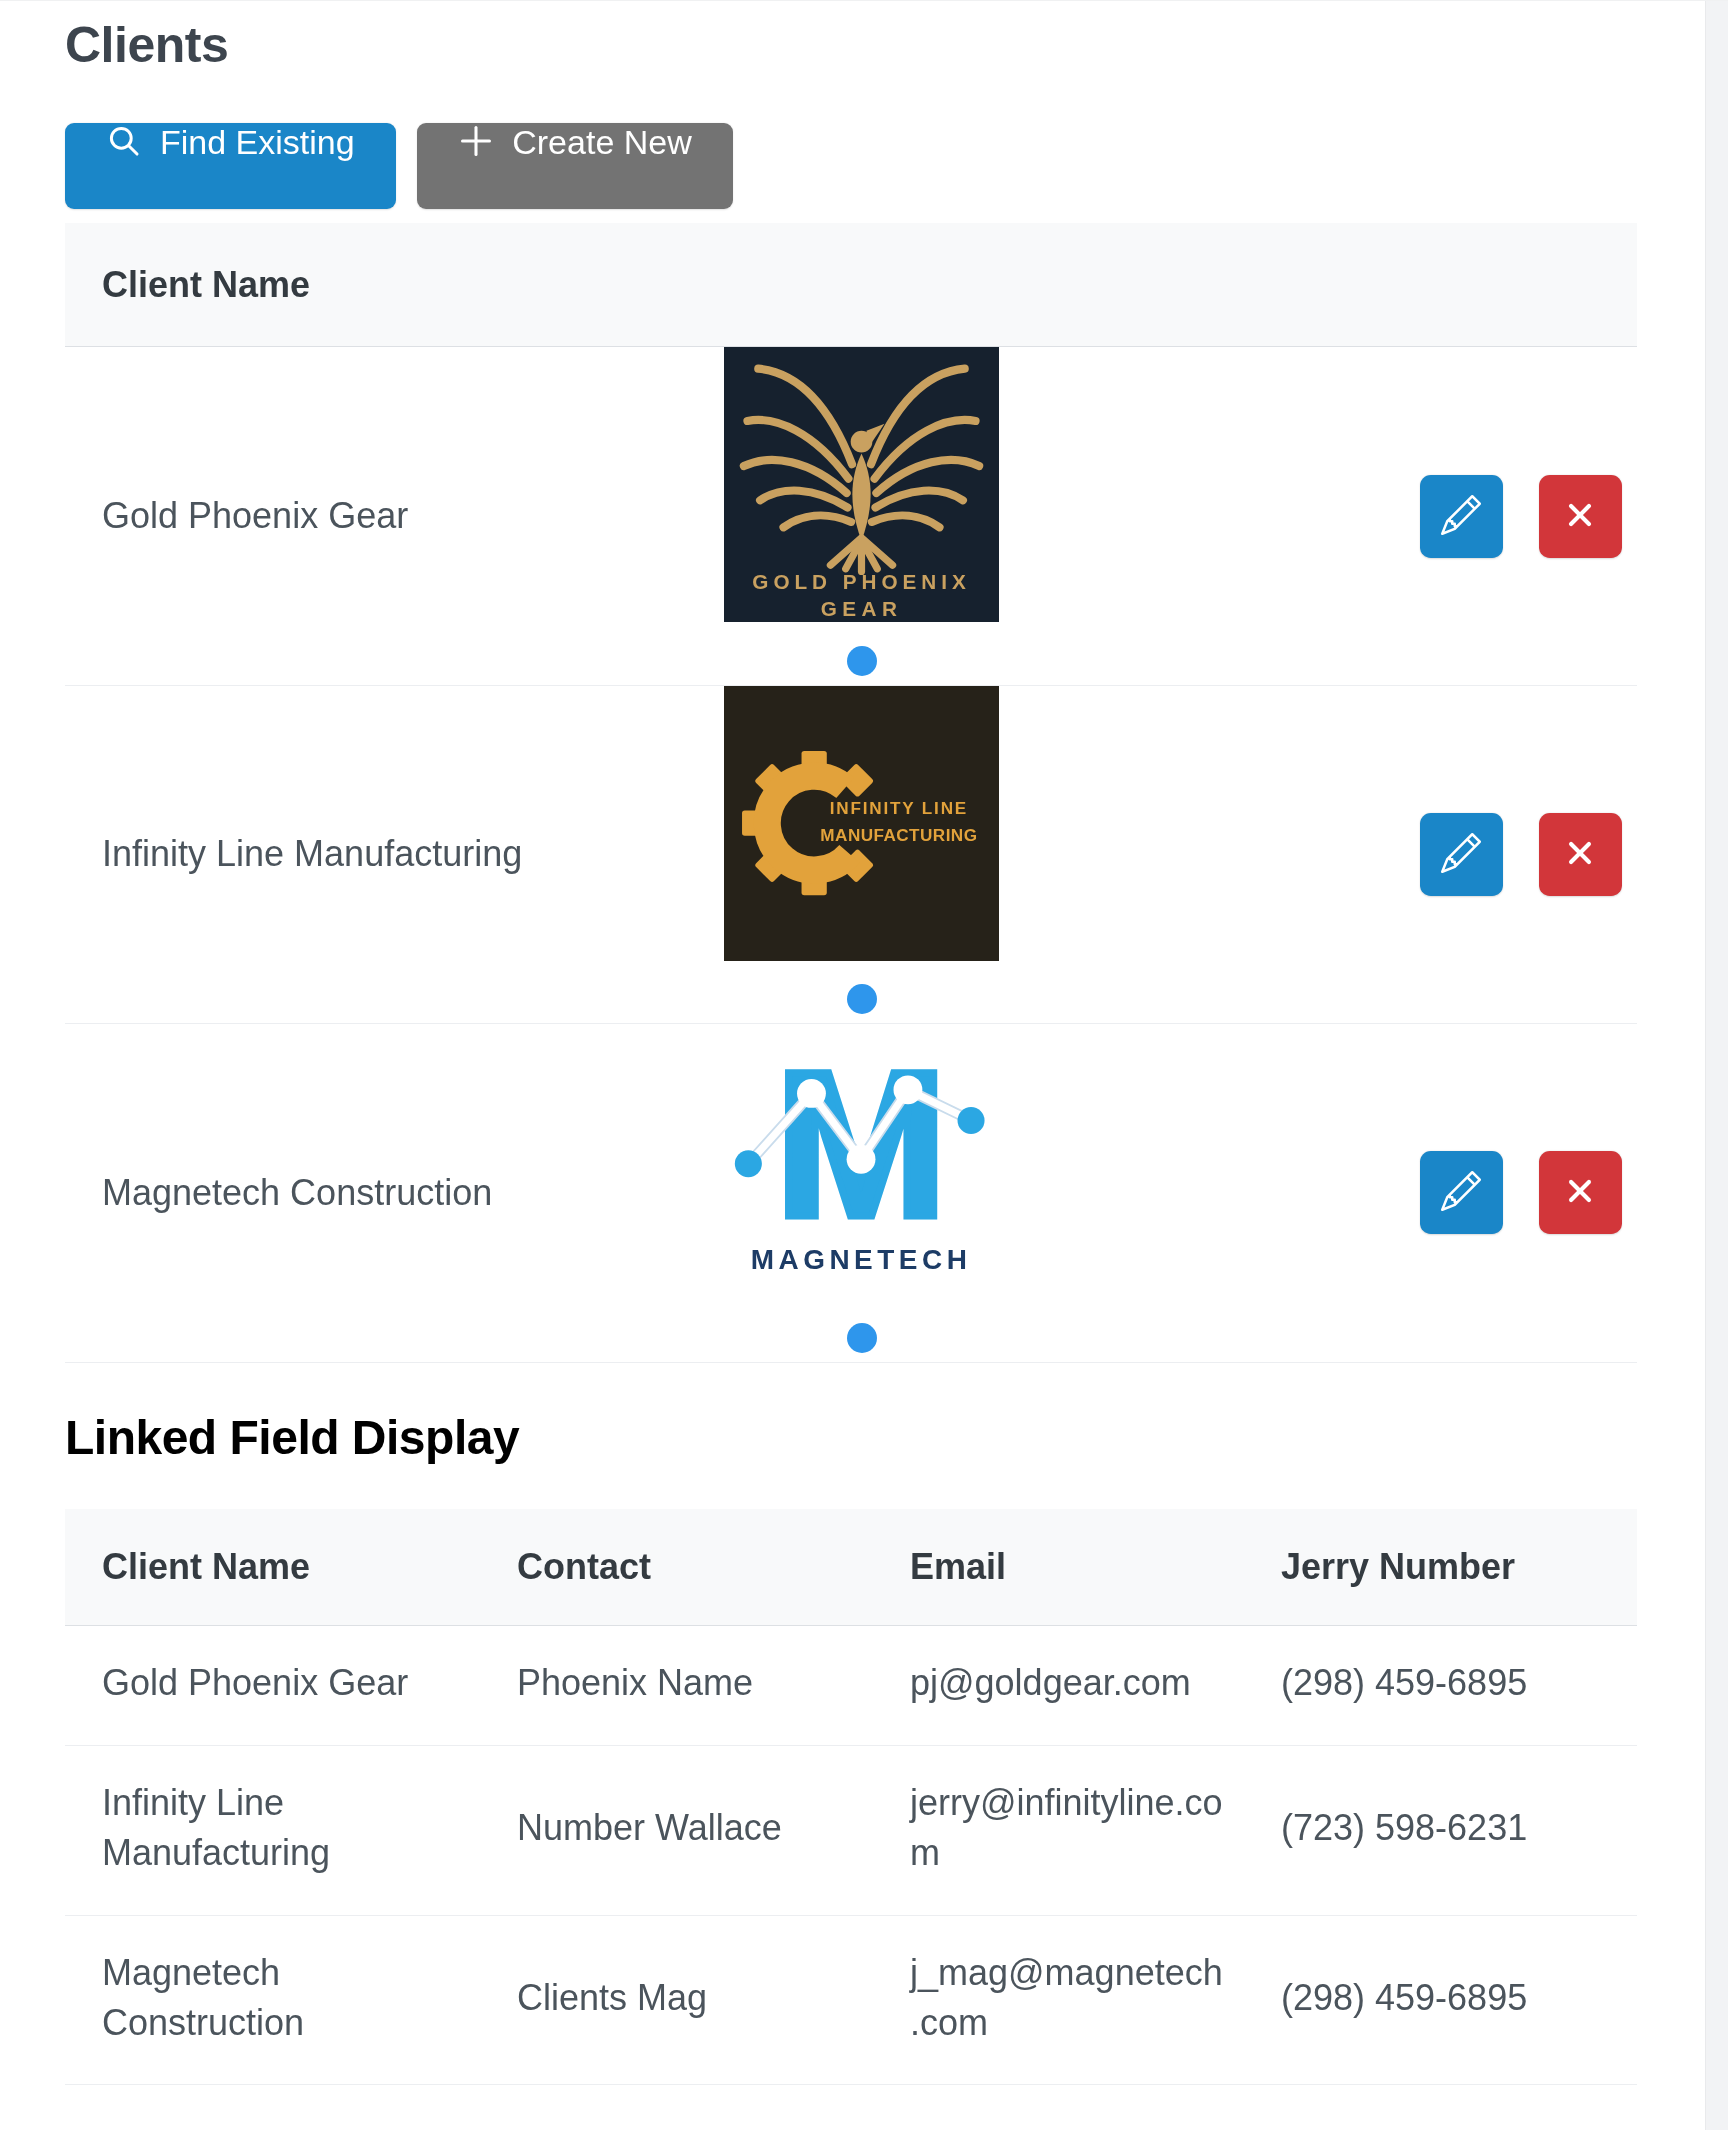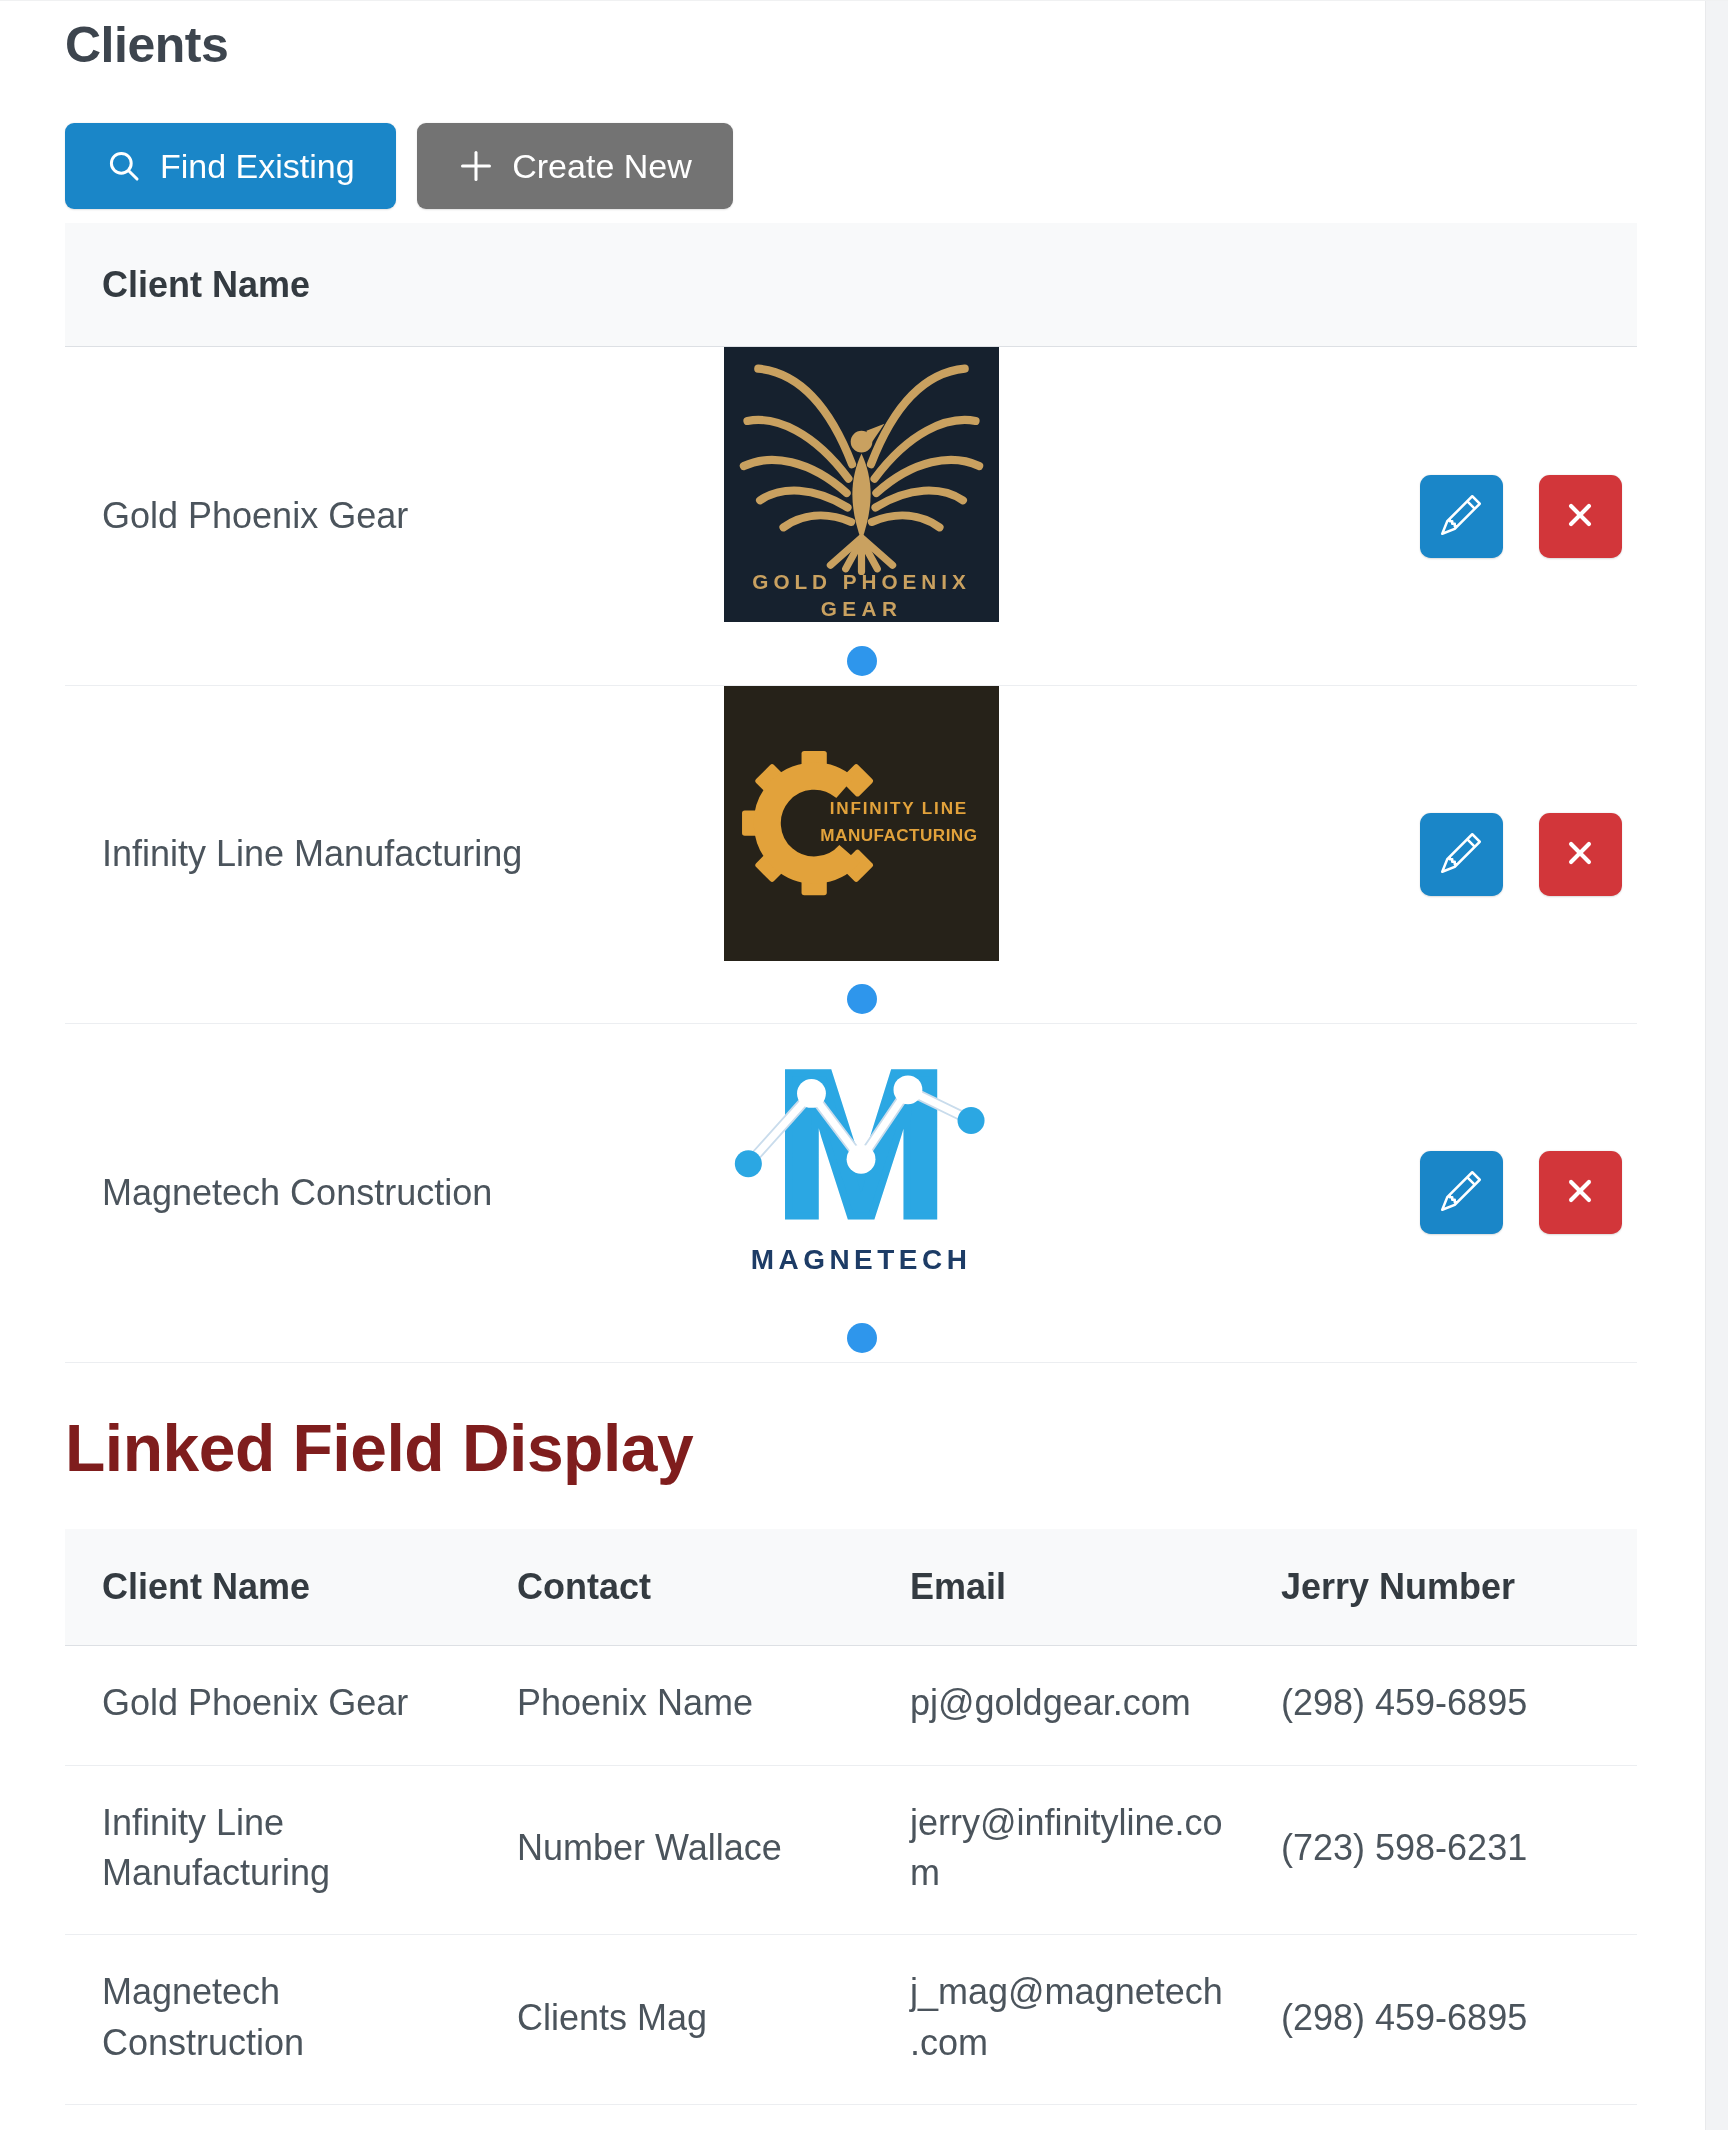--- a/index.html
+++ b/index.html
@@ -14,29 +14,29 @@
   }
   .content { width:1572px; margin-left:65px; }
 
   h1.section-title {
     margin-top:17px;
     font-size:50px; font-weight:700; color:#3d454e;
     line-height:1.1; letter-spacing:-0.5px;
   }
   h2.section-title {
     margin-top:49px;
-    font-size:66px; font-weight:700; color:#7f1d1d;
+    font-size:48px; font-weight:700; color:#000000;
     line-height:1.1; letter-spacing:-0.5px;
   }
 
   
   .toolbar { margin-top:50px; display:flex; gap:21.6px; }
   .btn {
     height:86px; border:none; border-radius:9px;
-    display:inline-flex; align-items:center; gap:18px;
+    display:inline-flex; align-items:flex-start; gap:18px;
     padding:0 41px; font-size:34px; color:#ffffff; cursor:pointer;
     font-family:inherit; box-shadow:0 0.9px 1.8px rgba(0,0,0,.12);
   }
   .btn-blue  { background:#1a86c8; }
   .btn-green { background:#737373; }
   .btn svg { display:block; }
 
   
   .table1 { margin-top:14.4px; }
   .t1-head {

